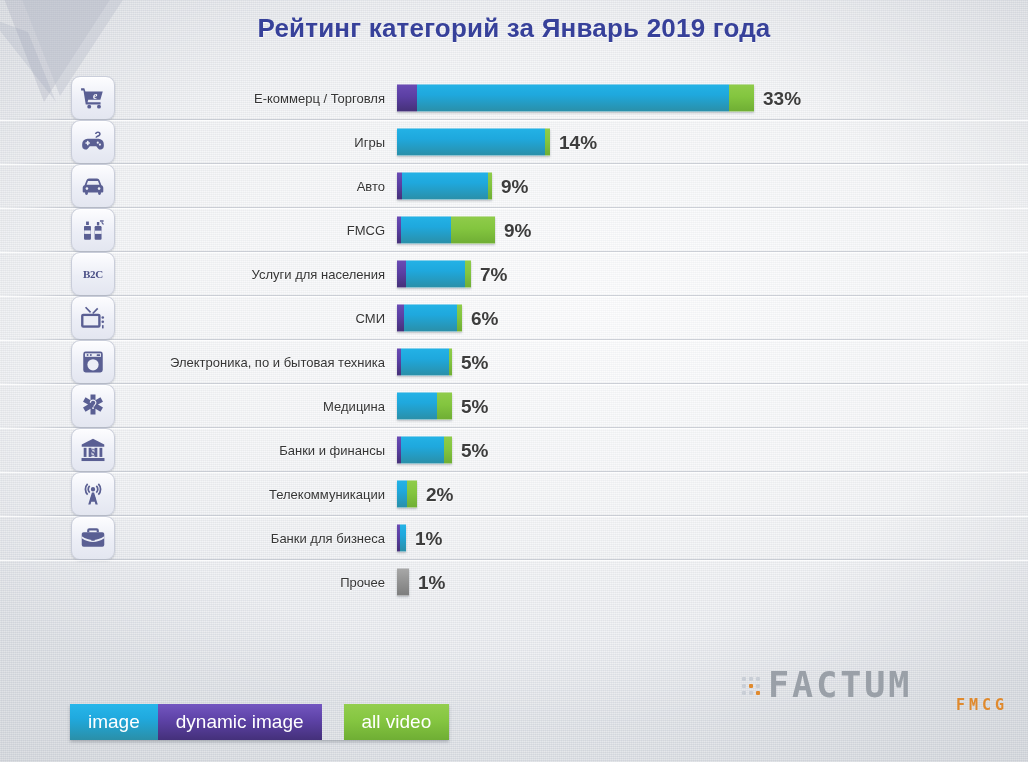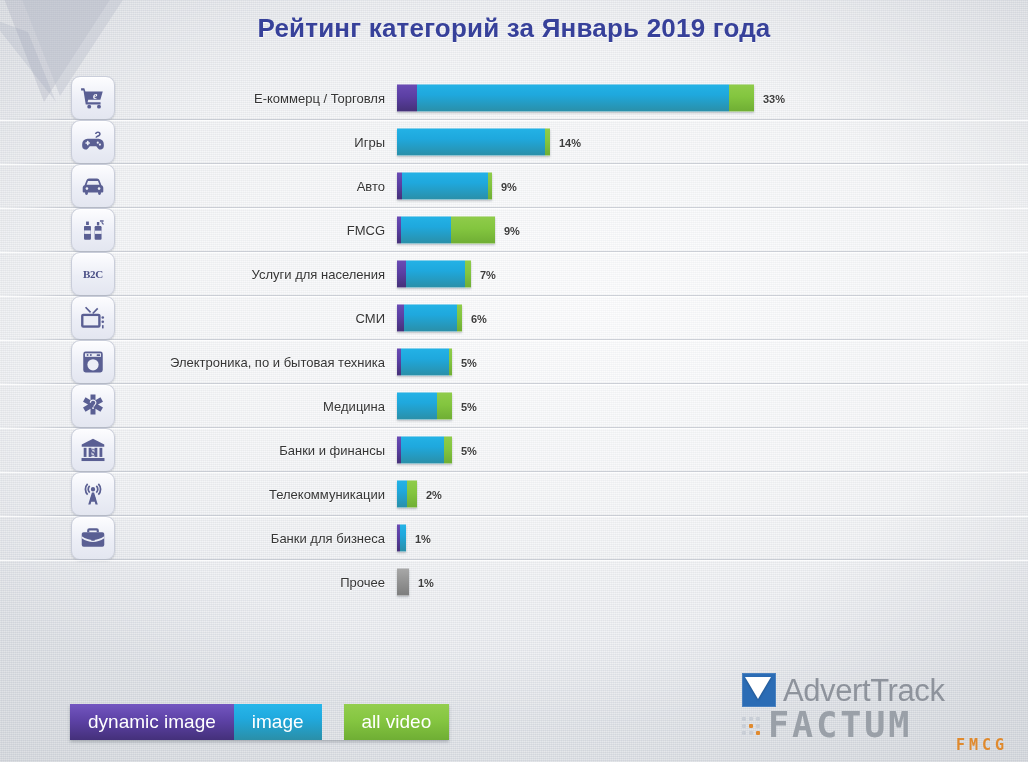--- a/index.html
+++ b/index.html
@@ -60,21 +60,21 @@
   }
   .barwrap{position:absolute;left:397px;top:50%;transform:translateY(-50%);height:27px;display:flex;align-items:stretch;}
   .bar{display:flex;height:27px;box-shadow:0 1px 2px rgba(80,88,100,.33);}
   .seg{height:100%;}
   .seg.dyn{background:linear-gradient(180deg,#6a4bb4 0%,#5b3fa3 45%,#453178 100%);}
   .seg.img{background:linear-gradient(180deg,#23b2e6 0%,#1fa8dd 38%,#2a8fa8 100%);}
   .seg.vid{background:linear-gradient(180deg,#8fcc4a 0%,#83c53f 45%,#6fae34 100%);}
   .seg.other{background:linear-gradient(180deg,#a8a8a8 0%,#949494 45%,#7d7d7d 100%);}
   .value{
     margin-left:9px;align-self:center;
-    font-size:11px;font-weight:bold;color:#3d3d3d;white-space:nowrap;
+    font-size:19px;font-weight:bold;color:#3d3d3d;white-space:nowrap;
     text-shadow:0 1px 0 rgba(255,255,255,.8);
   }
 
   
   .legend{
     position:absolute;left:70px;top:704px;height:36px;display:flex;z-index:6;
     box-shadow:0 2px 3px rgba(80,88,100,.35);
   }
   .legend .lg{
     display:flex;align-items:center;justify-content:center;
@@ -345,32 +345,26 @@
       <div class="barwrap">
         <div class="bar">
           <div class="seg other" style="width: 12px;"></div>
         </div>
         <div class="value">1%</div>
       </div>
     </div>
   </div>
 
 <div class="legend">
+  <div class="lg lg-img">image</div>
   <div class="lg lg-dyn">dynamic image</div>
-  <div class="lg lg-img">image</div>
   <div class="lg lg-vid">all video</div>
 </div>
 
 <div class="logo">
-  <div class="logo-top">
-    <div class="logo-mark">
-        <span class="tri"></span>
-      </div>
-    <div class="logo-word">AdvertTrack</div>
-  </div>
   <div class="logo-bottom">
     <span class="dots">
       <i style="left:0;top:0"></i>
         <i style="left:7px;top:0"></i>
         <i style="left:14px;top:0"></i>
       <i style="left:0;top:7px"></i>
         <i class="o" style="left:7px;top:7px"></i>
         <i style="left:14px;top:7px"></i>
       <i style="left:0;top:14px"></i>
         <i style="left:7px;top:14px"></i>

